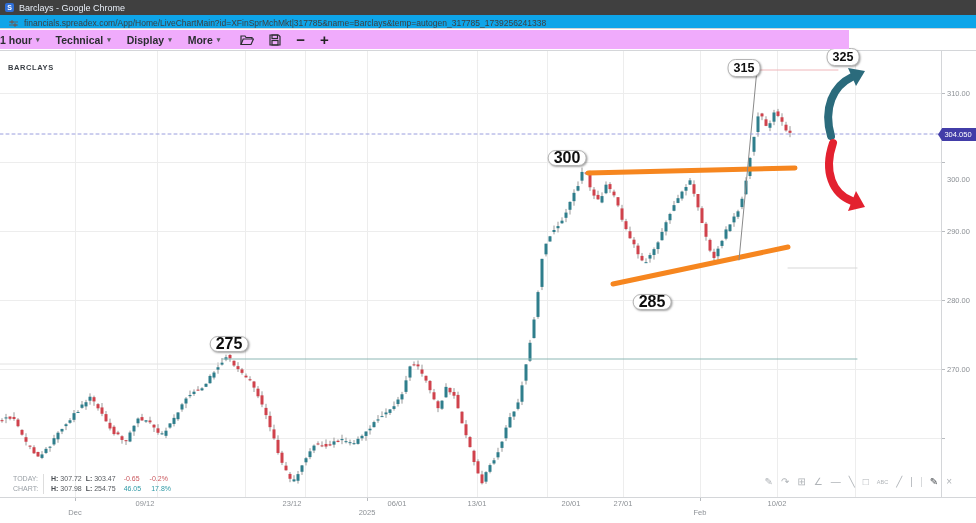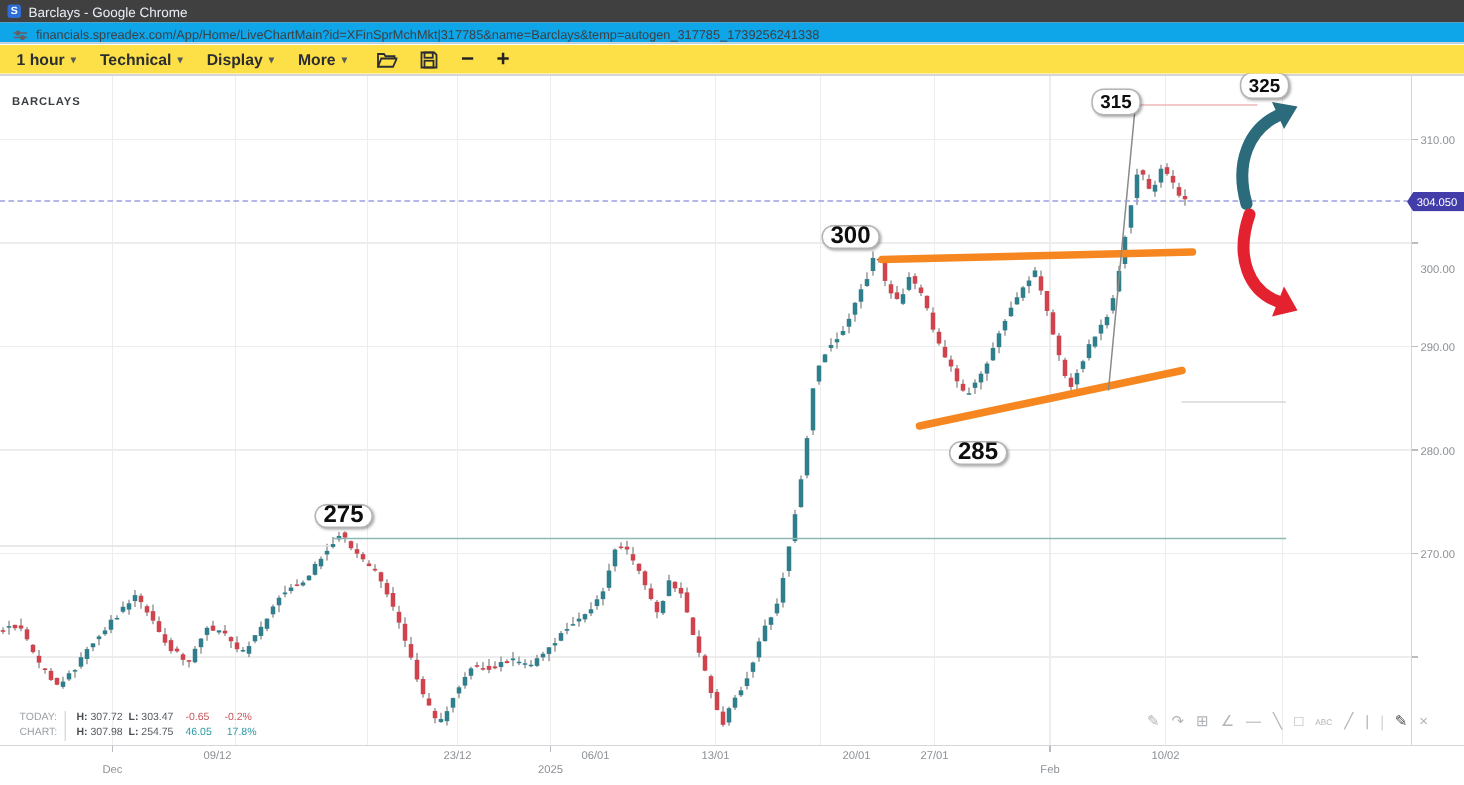--- a/index.html
+++ b/index.html
@@ -9,22 +9,22 @@
   #titlebar{position:absolute;left:0;top:0;width:976px;height:15px;background:#404040;
             display:flex;align-items:center;gap:5px;padding-left:5px;box-sizing:border-box;z-index:10;}
   #app-icon{width:9px;height:9px;background:#2f6ed6;border-radius:2px;color:#fff;font-size:7px;
             font-weight:bold;line-height:9px;text-align:center;flex:0 0 auto;}
   #window-title{color:#e8eef7;font-size:9px;white-space:nowrap;}
   #urlbar{position:absolute;left:0;top:15px;width:976px;height:14px;background:#0ea5e9;
           border-bottom:1px solid #cfd3d8;display:flex;align-items:flex-end;gap:6px;
           padding-left:9px;box-sizing:border-box;z-index:10;}
   #url-text{color:#3c4043;font-size:8.5px;white-space:nowrap;}
   
-  #toolbar{position:absolute;left:0;top:30px;width:976px;height:19px;background:#fde047;
-           display:flex;align-items:center;gap:16px;padding-left:11px;box-sizing:border-box;z-index:10;}
+  #toolbar{position:absolute;left:0;top:30px;width:849px;height:19px;background:#f0abfc;
+           display:flex;align-items:center;gap:16px;box-sizing:border-box;z-index:10;}
   .menu{font-size:10.5px;font-weight:700;color:#2b2d30;display:flex;align-items:center;gap:4px;cursor:default;}
   .menu .caret{font-size:7px;color:#55585c;}
   .tb-icons{display:flex;align-items:center;gap:15px;margin-left:4px;}
   .tb-icon svg{display:block;}
   .tb-glyph{font-size:15px;font-weight:700;color:#222;line-height:14px;}
   
   #chart-svg{position:absolute;left:0;top:0;z-index:1;}
   #axis-layer{position:absolute;left:0;top:0;width:976px;height:523px;z-index:2;pointer-events:none;}
   #symbol-title{position:absolute;left:8px;top:63px;font-size:7.5px;font-weight:700;
                 letter-spacing:.6px;color:#3a3f45;z-index:3;}
@@ -503,21 +503,21 @@
 <div id="axis-layer">
     <div class="ylab" style="top: 88.5px;">310.00</div>
     <div class="ylab" style="top: 175px;">300.00</div>
     <div class="ylab" style="top: 226.5px;">290.00</div>
     <div class="ylab" style="top: 295.5px;">280.00</div>
     <div class="ylab" style="top: 364.5px;">270.00</div>
     <div class="ylab" style="top: 433.5px; margin-left: 37px;">260.00</div>
     <div class="xlab major" style="left: 75px;">Dec</div>
     <div class="xlab" style="left: 145px;">09/12</div>
     <div class="xlab" style="left: 245px; margin-top: 30px;">16/12</div>
-    <div class="xlab" style="left: 305px;">23/12</div>
+    <div class="xlab" style="left: 292px;">23/12</div>
     <div class="xlab major" style="left: 367px;">2025</div>
     <div class="xlab" style="left: 397px;">06/01</div>
     <div class="xlab" style="left: 477px;">13/01</div>
     <div class="xlab" style="left: 547px; margin-left: 24px;">20/01</div>
     <div class="xlab" style="left: 623px;">27/01</div>
     <div class="xlab major" style="left: 700px;">Feb</div>
     <div class="xlab" style="left: 777px;">10/02</div>
     <div class="chart-label" style="left: 229px; top: 344px;">275</div>
     <div class="chart-label" style="left: 652px; top: 302px;">285</div>
     <div class="chart-label" style="left: 567px; top: 158px;">300</div>

